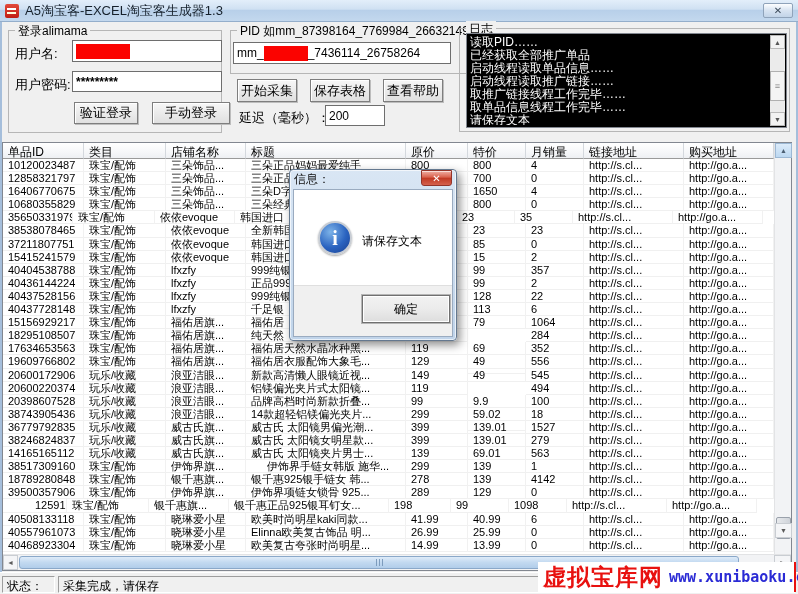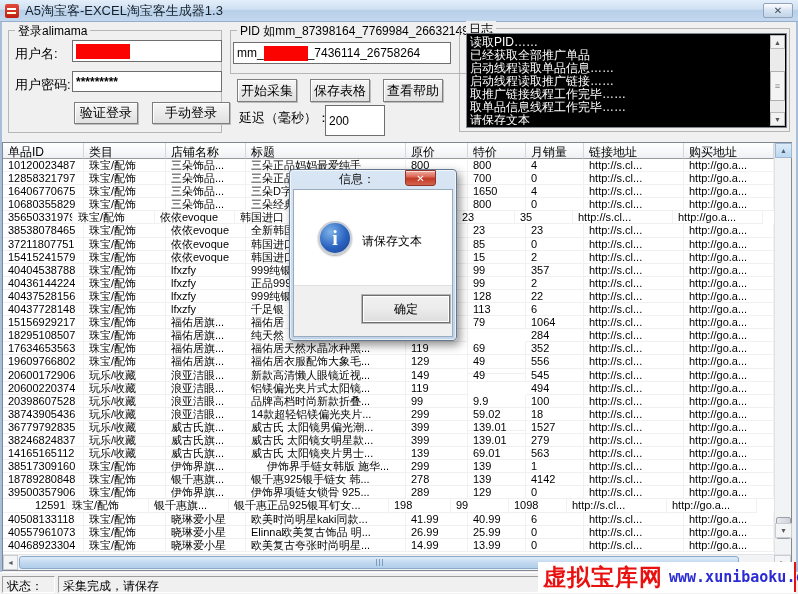--- a/index.html
+++ b/index.html
@@ -76,21 +76,21 @@
   
   .watermark { position:absolute; left:538px; top:562px; width:258px; height:30px; background:#fff; z-index:40;
     display:flex; align-items:center; padding-left:5px; border-right:2px solid #e8110f; }
   .wm-name { color:#e8110f; font-size:23px; font-weight:bold; letter-spacing:1px; white-space:nowrap; }
   .wm-url { color:#2b2bd5; font-size:15px; font-weight:bold; margin-left:6px; white-space:nowrap; font-family:"DejaVu Sans Mono",monospace; }
 
   
   .dialog { position:absolute; left:289px; top:169px; width:168px; height:172px; z-index:50;
     background:linear-gradient(#d9e6f4,#c0d4ea); border:1px solid #64788f; border-radius:4px;
     box-shadow: inset 0 0 0 1px rgba(255,255,255,.65), 3px 4px 10px rgba(0,0,0,.45); }
-  .dialog-titlebar { position:absolute; left:4px; right:20px; top:0; height:19px; display:flex; align-items:center;margin-left:45px; }
+  .dialog-titlebar { position:absolute; left:4px; right:4px; top:0; height:19px; display:flex; align-items:center; }
   .dialog-title { font-size:12px; color:#111; }
   .dialog-close { margin-left:auto; margin-top:-3px; width:31px; height:16px; border:1px solid #93342a; border-radius:0 0 3px 3px;
     background:linear-gradient(#f0b0a5,#d9604c 45%,#c03823 50%,#d4614d); color:#fff; font-size:10px; font-weight:bold;
     display:flex; align-items:center; justify-content:center; cursor:pointer; box-shadow:inset 0 1px 0 rgba(255,255,255,.6); }
   .dialog-body { position:absolute; left:3px; right:3px; top:19px; bottom:3px; background:#fff; border:1px solid #9aabc0; overflow:hidden; }
   .dialog-content { position:absolute; left:0; right:0; top:0; height:95px; background:#fff; }
   .info-icon { position:absolute; left:24px; top:31px; width:34px; height:34px; border-radius:50%;
     background:radial-gradient(circle at 35% 30%,#7db3e8,#2a63c0 55%,#1a3f8f); border:2px solid #c8cdd4;
     box-shadow:0 1px 2px rgba(0,0,0,.35); color:#fff; font-size:20px; font-weight:bold; font-family:"Liberation Serif","DejaVu Serif",serif;
     display:flex; align-items:center; justify-content:center; }
@@ -128,21 +128,21 @@
   </div>
   <div class="textbox" style="left:233px;top:42px;width:218px;height:22px;">
     <span>mm_</span>
       <span class="redact" style="width:44px;"></span>
       <span>_7436114_26758264</span>
   </div>
   <div class="btn" style="left:237px;top:79px;width:60px;height:23px;">开始采集</div>
   <div class="btn" style="left:310px;top:79px;width:60px;height:23px;">保存表格</div>
   <div class="btn" style="left:383px;top:79px;width:60px;height:23px;">查看帮助</div>
   <div class="field-label" style="left:239px;top:109px;">延迟（毫秒）：</div>
-  <div class="textbox" style="left:325px;top:105px;width:60px;height:31px;">200</div>
+  <div class="textbox" style="left:325px;top:105px;width:60px;height:21px;">200</div>
 
   <div class="groupbox" style="left:459px;top:28px;width:331px;height:104px;">
     <div class="group-label">日志</div>
   </div>
   <div class="console">
     <div class="console-lines">
         <div class="console-line">读取PID……</div>
         <div class="console-line">已经获取全部推广单品</div>
         <div class="console-line">启动线程读取单品信息……</div>
         <div class="console-line">启动线程读取推广链接……</div>

